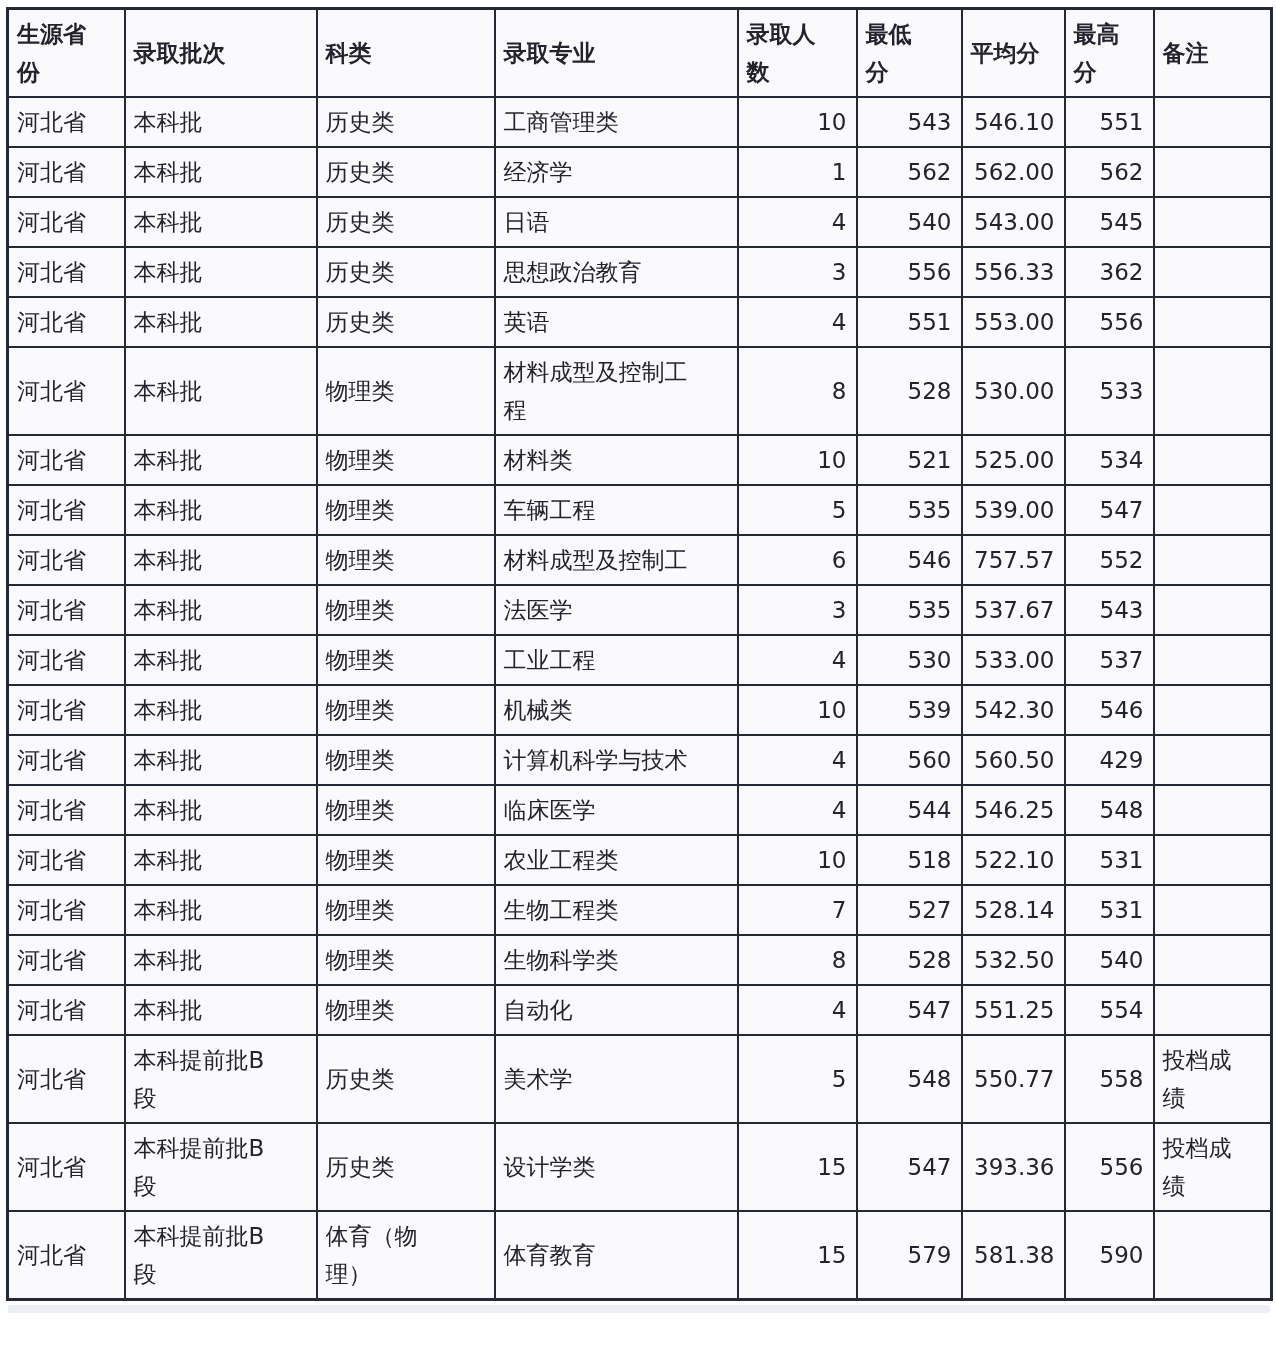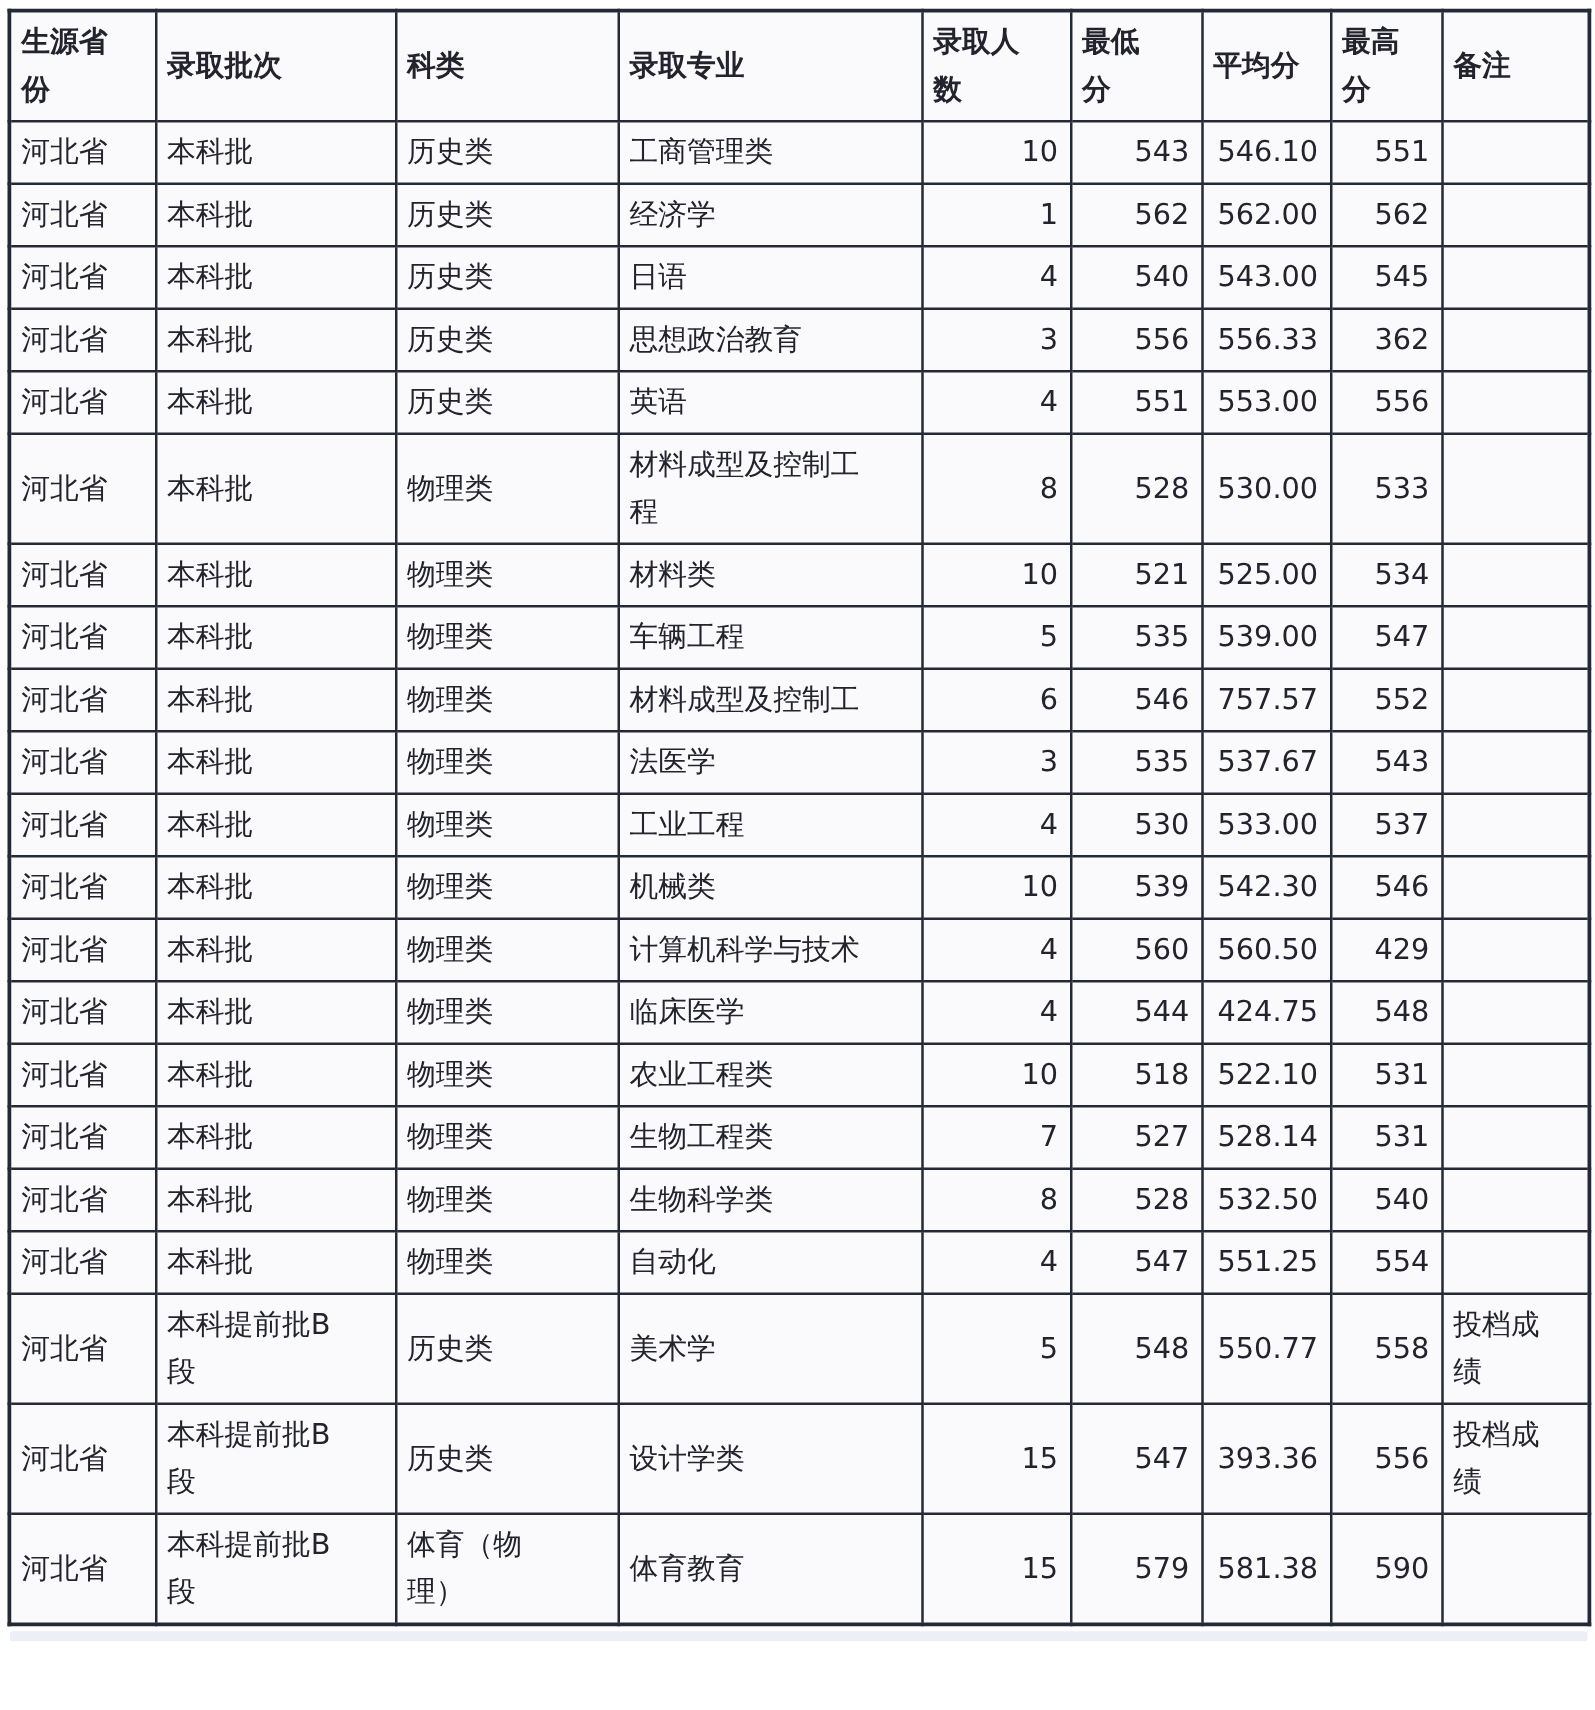--- a/index.html
+++ b/index.html
@@ -247,21 +247,21 @@
     <td class="num">429</td>
     <td></td>
   </tr>
         <tr>
     <td>河北省</td>
     <td>本科批</td>
     <td>物理类</td>
     <td>临床医学</td>
     <td class="num">4</td>
     <td class="num">544</td>
-    <td class="num">424.75</td>
+    <td class="num">546.25</td>
     <td class="num">548</td>
     <td></td>
   </tr>
         <tr>
     <td>河北省</td>
     <td>本科批</td>
     <td>物理类</td>
     <td>农业工程类</td>
     <td class="num">10</td>
     <td class="num">518</td>

